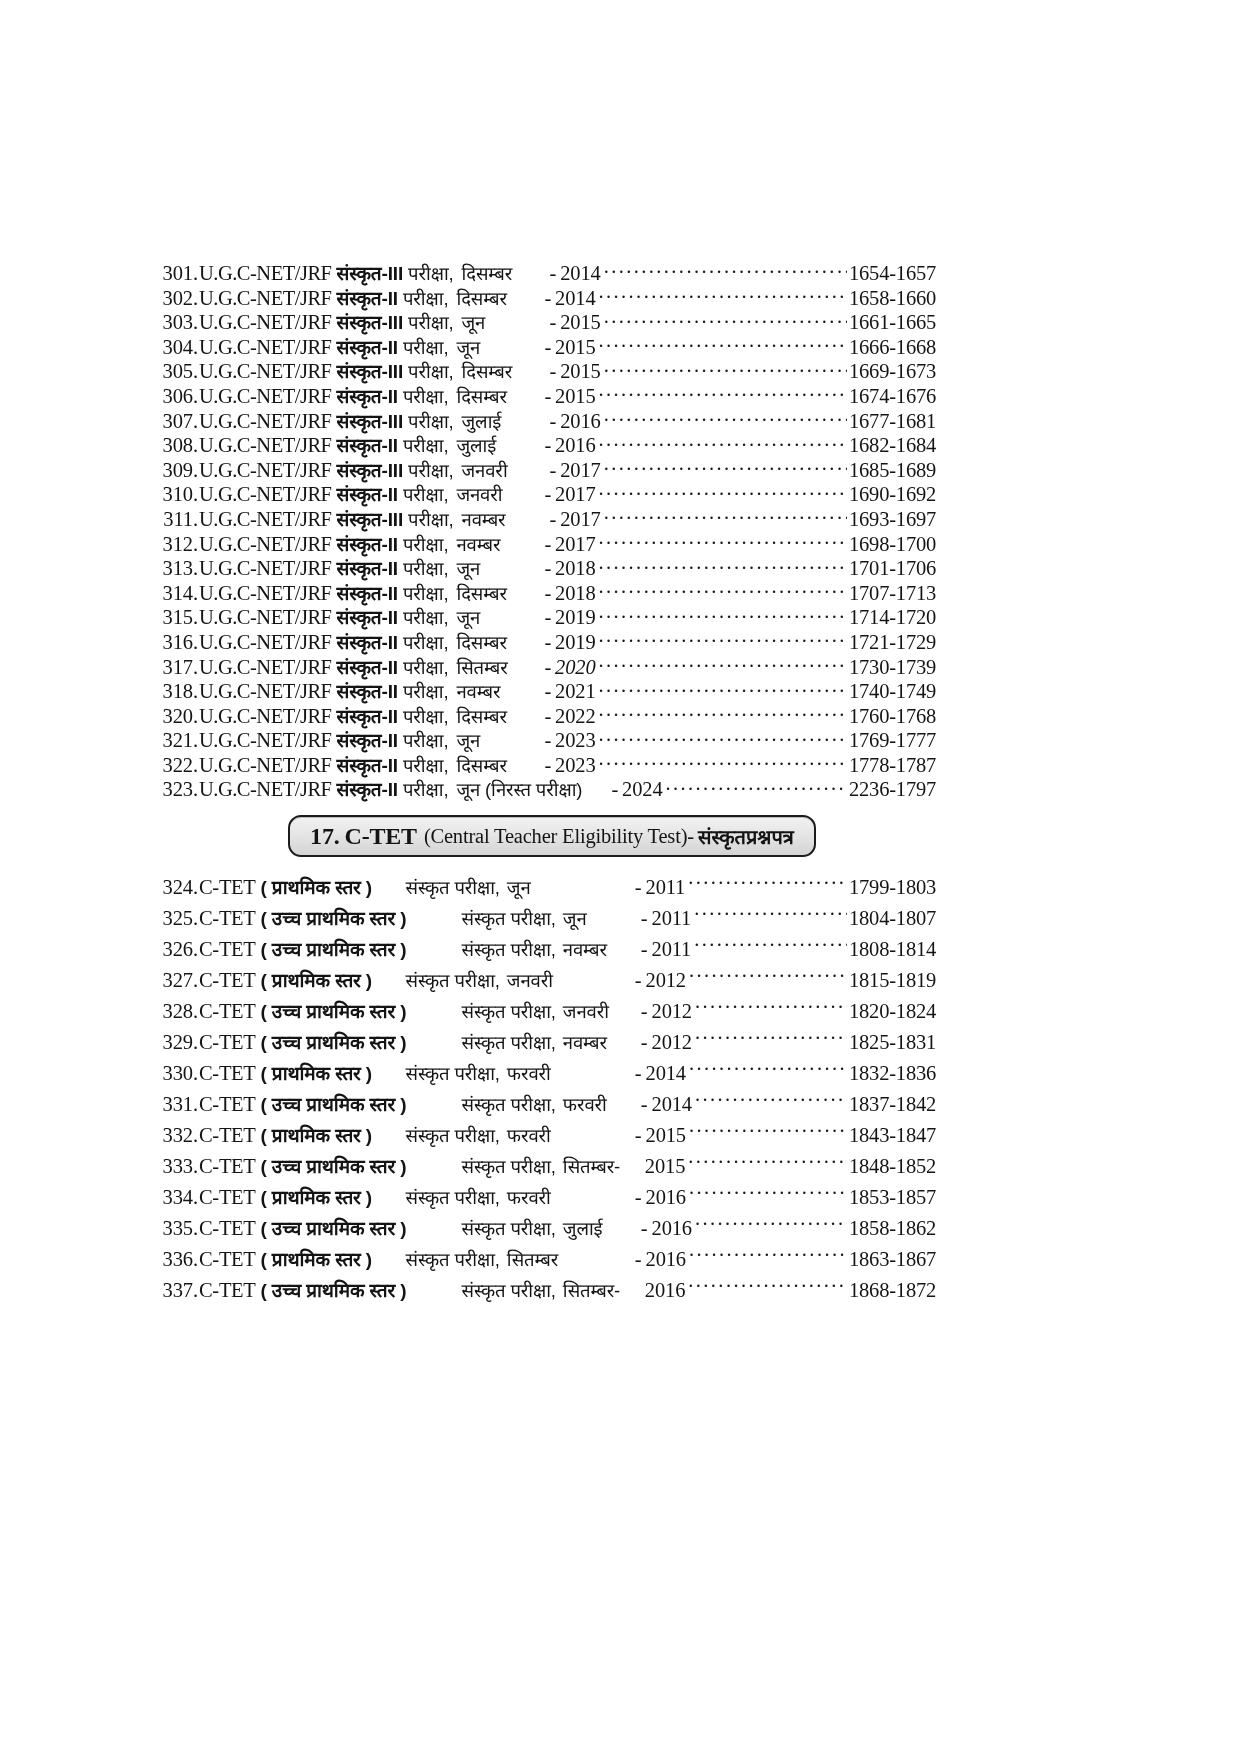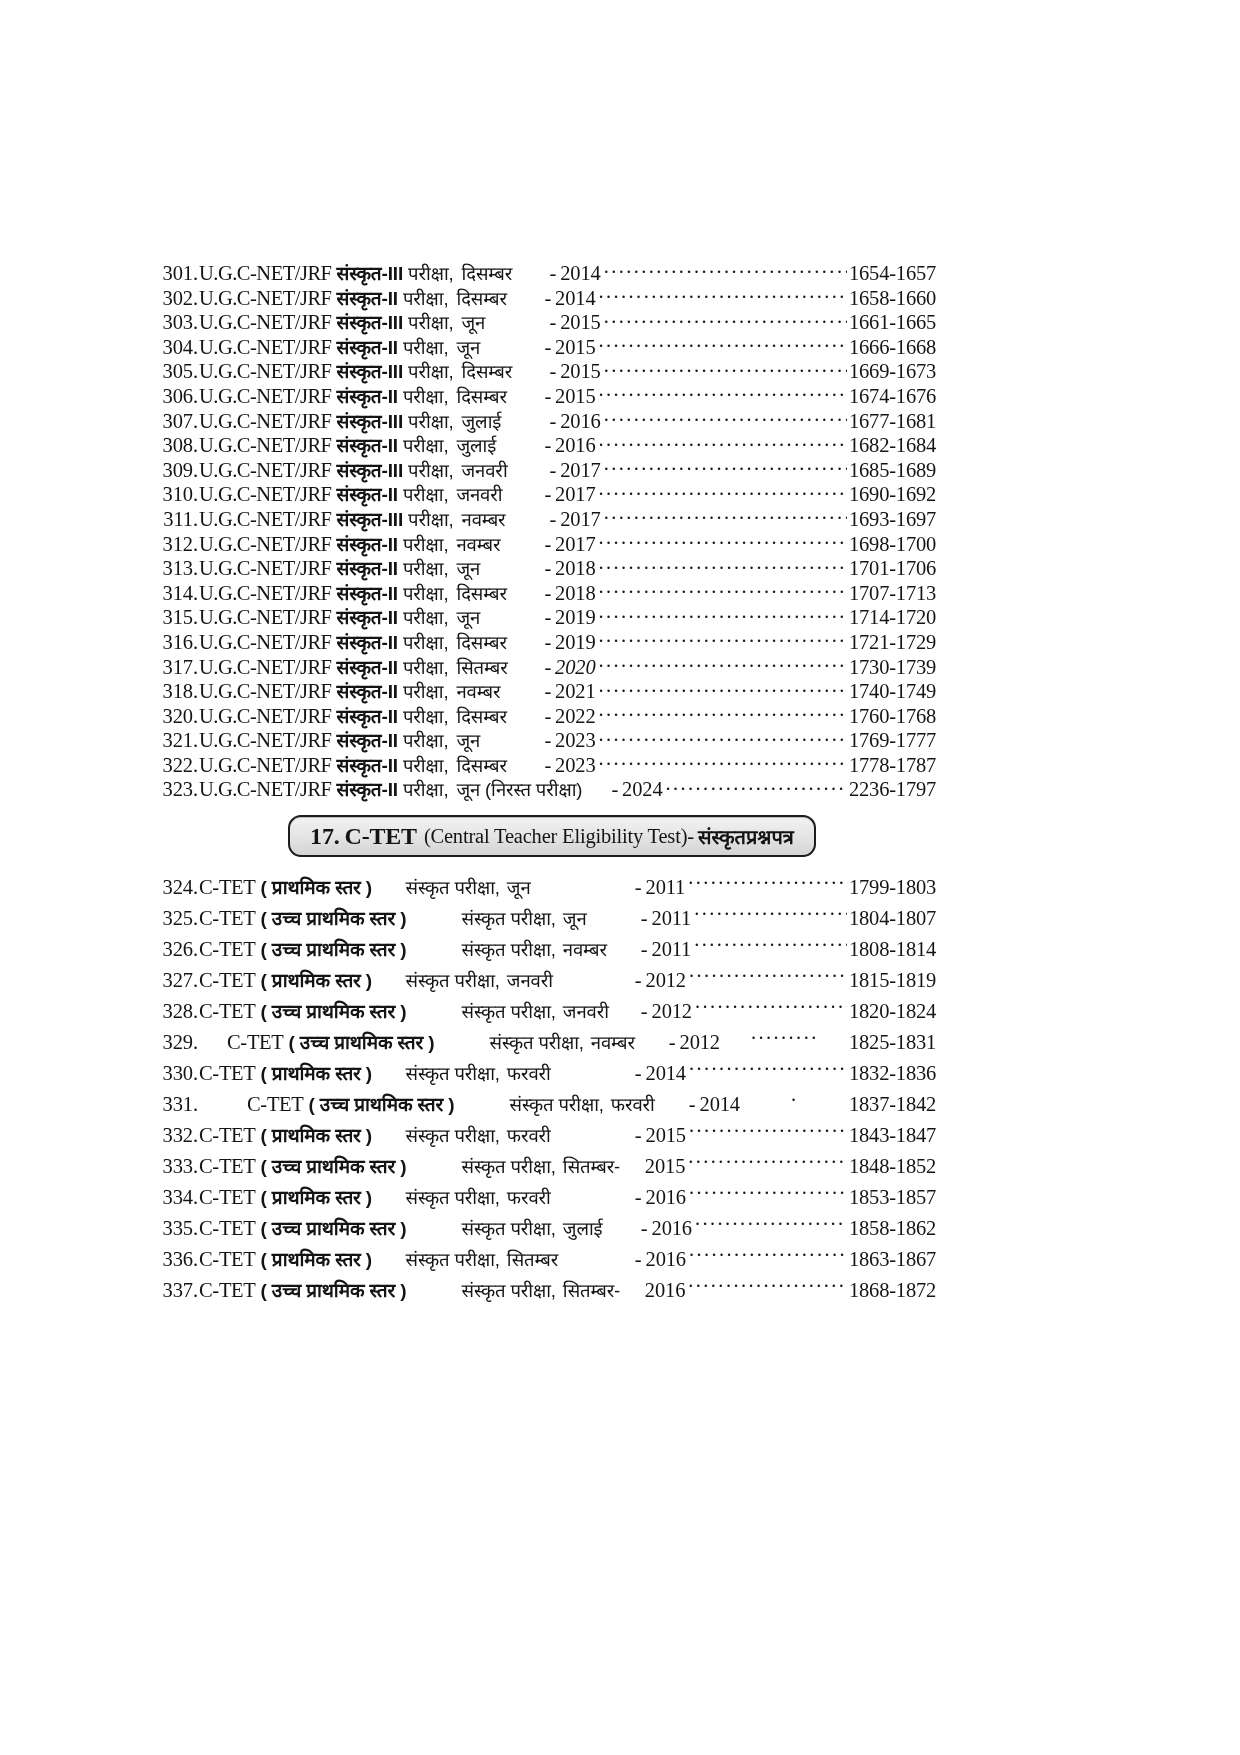--- a/index.html
+++ b/index.html
@@ -308,33 +308,33 @@
           <span class="toc-title"><span style="letter-spacing: -0.3px;">C-TET</span> <span class="dev-b" style="display: inline-block; min-width: 140px;">( प्राथमिक स्तर )</span> <span class="dev">संस्कृत परीक्षा,</span><span class="dev" style="display: inline-block; min-width: 128px; padding-left: 7px;">जनवरी</span><span>-</span><span style="padding-left: 4px;">2012</span></span>
           <span class="toc-leader"></span>
           <span class="toc-pages">1815-1819</span>
         </div>
         <div class="toc-line" style="height: 31px; line-height: 31px;">
           <span class="toc-num">328.</span>
           <span class="toc-title"><span style="letter-spacing: -0.3px;">C-TET</span> <span class="dev-b" style="display: inline-block; min-width: 196px;">( उच्च प्राथमिक स्तर )</span> <span class="dev">संस्कृत परीक्षा,</span><span class="dev" style="display: inline-block; min-width: 78px; padding-left: 7px;">जनवरी</span><span>-</span><span style="padding-left: 4px;">2012</span></span>
           <span class="toc-leader"></span>
           <span class="toc-pages">1820-1824</span>
         </div>
-        <div class="toc-line" style="height: 31px; line-height: 31px; gap: 28px;">
+        <div class="toc-line" style="height: 31px; line-height: 31px;">
           <span class="toc-num">329.</span>
           <span class="toc-title"><span style="letter-spacing: -0.3px;">C-TET</span> <span class="dev-b" style="display: inline-block; min-width: 196px;">( उच्च प्राथमिक स्तर )</span> <span class="dev">संस्कृत परीक्षा,</span><span class="dev" style="display: inline-block; min-width: 78px; padding-left: 7px;">नवम्बर</span><span>-</span><span style="padding-left: 4px;">2012</span></span>
           <span class="toc-leader"></span>
           <span class="toc-pages">1825-1831</span>
         </div>
         <div class="toc-line" style="height: 31px; line-height: 31px;">
           <span class="toc-num">330.</span>
           <span class="toc-title"><span style="letter-spacing: -0.3px;">C-TET</span> <span class="dev-b" style="display: inline-block; min-width: 140px;">( प्राथमिक स्तर )</span> <span class="dev">संस्कृत परीक्षा,</span><span class="dev" style="display: inline-block; min-width: 128px; padding-left: 7px;">फरवरी</span><span>-</span><span style="padding-left: 4px;">2014</span></span>
           <span class="toc-leader"></span>
           <span class="toc-pages">1832-1836</span>
         </div>
-        <div class="toc-line" style="height: 31px; line-height: 31px; gap: 48px;">
+        <div class="toc-line" style="height: 31px; line-height: 31px;">
           <span class="toc-num">331.</span>
           <span class="toc-title"><span style="letter-spacing: -0.3px;">C-TET</span> <span class="dev-b" style="display: inline-block; min-width: 196px;">( उच्च प्राथमिक स्तर )</span> <span class="dev">संस्कृत परीक्षा,</span><span class="dev" style="display: inline-block; min-width: 78px; padding-left: 7px;">फरवरी</span><span>-</span><span style="padding-left: 4px;">2014</span></span>
           <span class="toc-leader"></span>
           <span class="toc-pages">1837-1842</span>
         </div>
         <div class="toc-line" style="height: 31px; line-height: 31px;">
           <span class="toc-num">332.</span>
           <span class="toc-title"><span style="letter-spacing: -0.3px;">C-TET</span> <span class="dev-b" style="display: inline-block; min-width: 140px;">( प्राथमिक स्तर )</span> <span class="dev">संस्कृत परीक्षा,</span><span class="dev" style="display: inline-block; min-width: 128px; padding-left: 7px;">फरवरी</span><span>-</span><span style="padding-left: 4px;">2015</span></span>
           <span class="toc-leader"></span>
           <span class="toc-pages">1843-1847</span>

